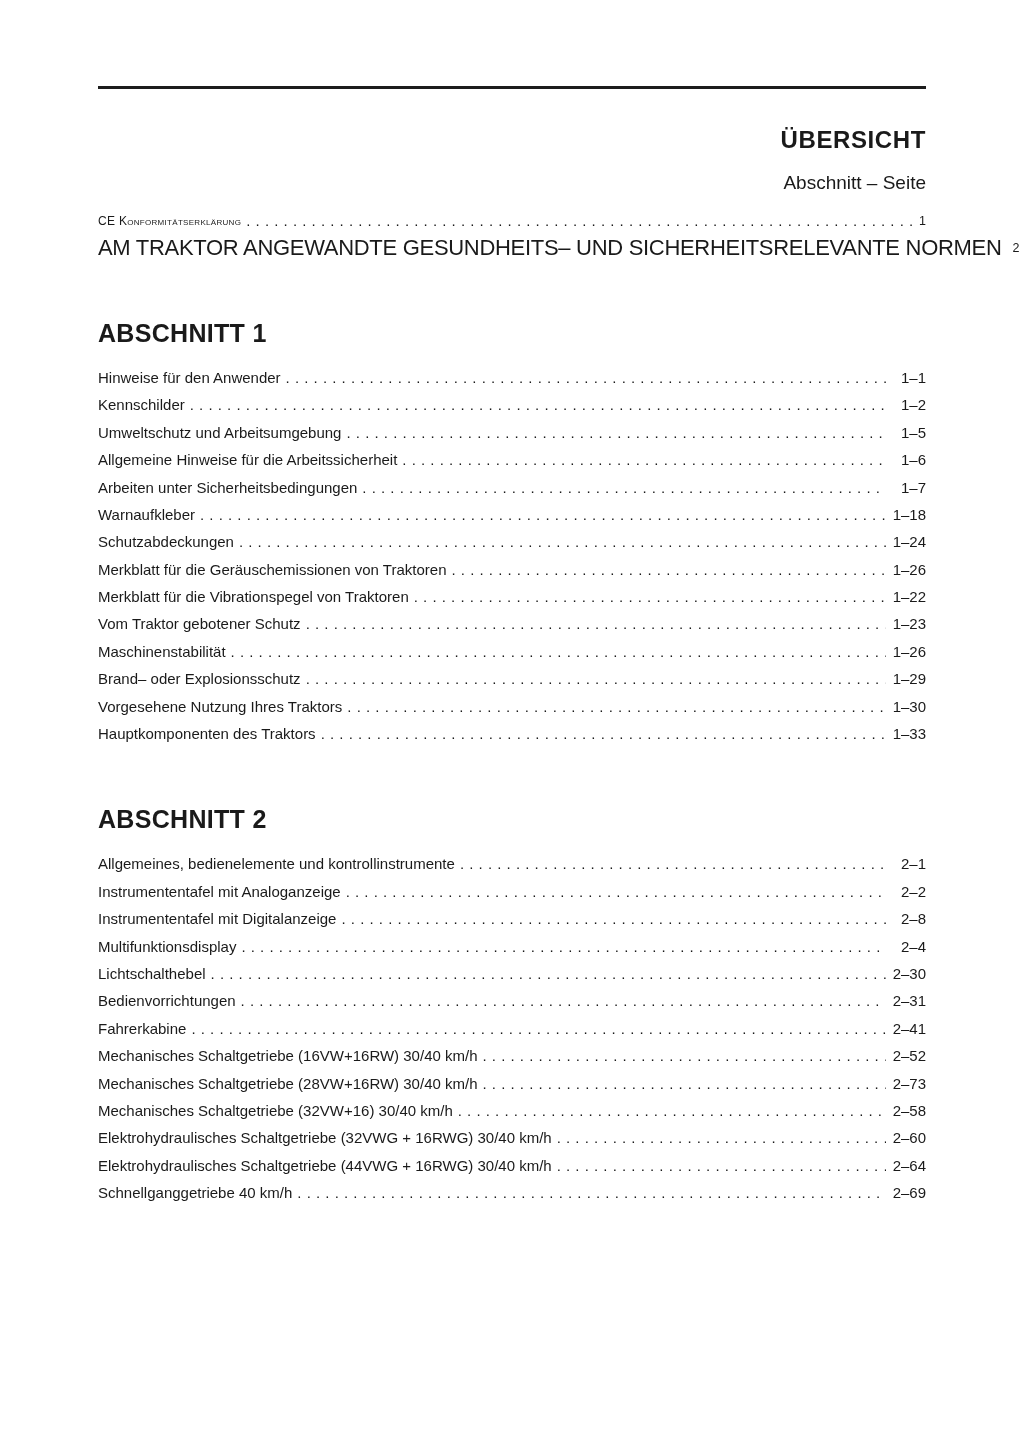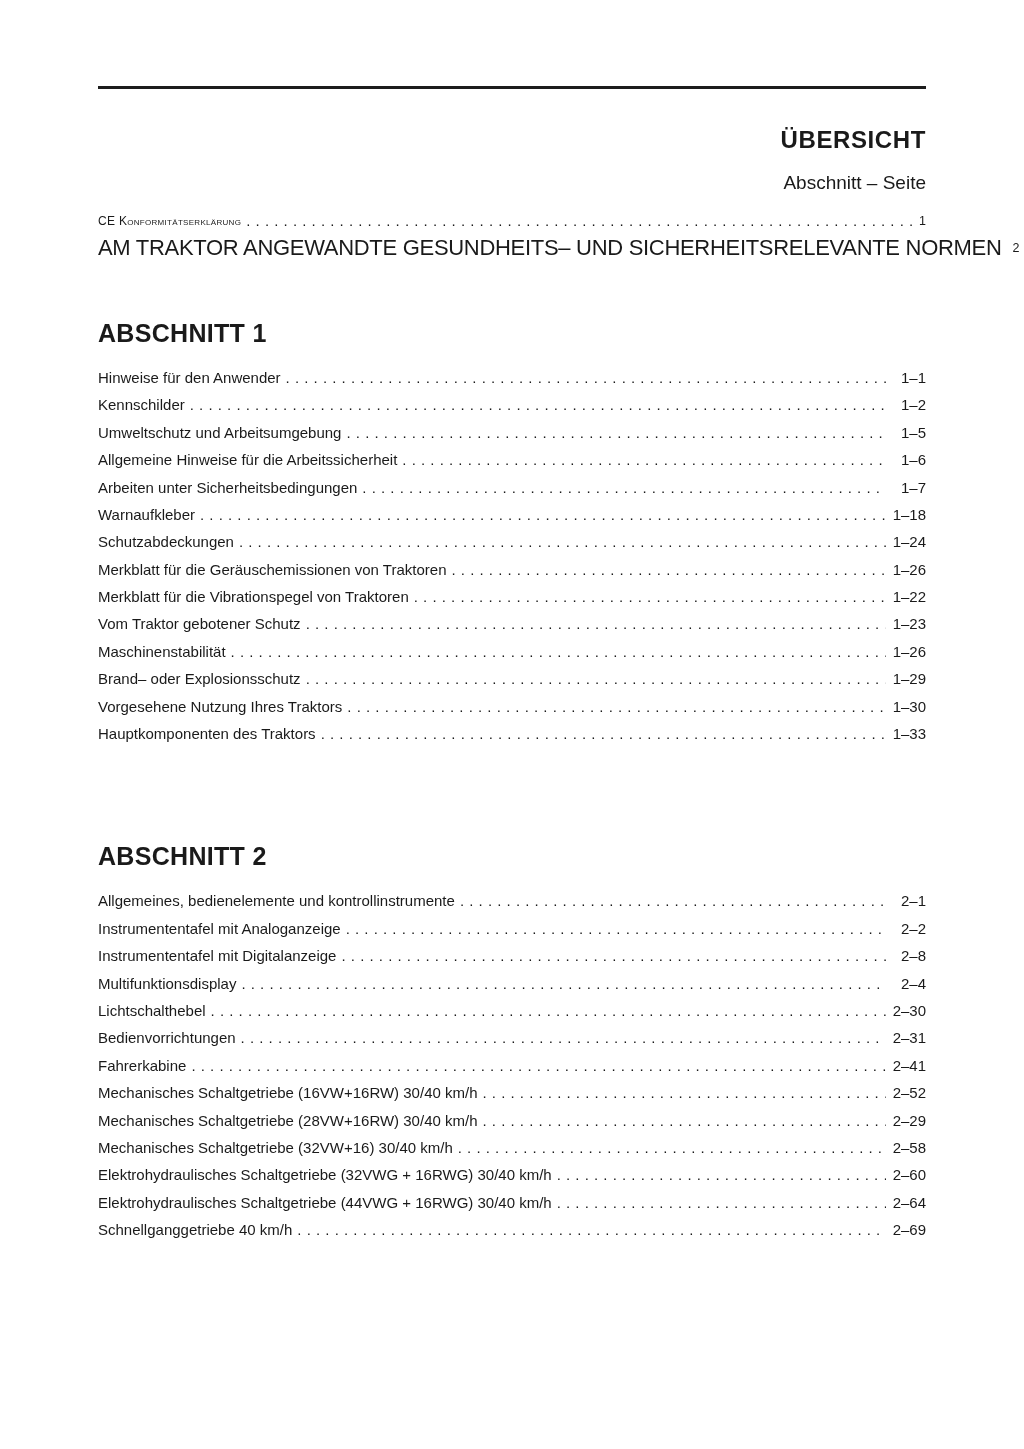--- a/index.html
+++ b/index.html
@@ -23,21 +23,21 @@
   .front{margin-top:14px;}
   .front-row{height:49px;display:flex;align-items:center;}
   .front-row .toc-page{font-size:12.5px;min-width:0;}
   .v-smallcaps .toc-label{
     font-variant:small-caps;font-size:12px;letter-spacing:.3px;
   }
   .v-caps .toc-label{
     font-size:22px;letter-spacing:-.3px;white-space:nowrap;flex-shrink:0;
   }
   .section{margin-top:58px;}
-  .section + .section{margin-top:96px;}
+  .section + .section{margin-top:59px;}
   .sec-heading{
     font-size:25px;font-weight:bold;letter-spacing:.3px;line-height:26px;
   }
   .sec-list{margin-top:18px;}
   .toc-row{
     height:27.4px;display:flex;align-items:center;
     font-size:15px;
   }
   .toc-label{white-space:nowrap;flex-shrink:0;}
   .toc-dots{
@@ -180,21 +180,21 @@
     <span class="toc-page">2–41</span>
   </div>
           <div class="toc-row">
     <span class="toc-label">Mechanisches Schaltgetriebe (16VW+16RW) 30/40 km/h</span>
     <span class="toc-dots">. . . . . . . . . . . . . . . . . . . . . . . . . . . . . . . . . . . . . . . . . . . . . . . . . . . . . . . . . . . . . . . . . . . . . . . . . . . . . . . . . . . . . . . . . . . . . . . . . . . . . . . . . . . . . . . . . . . . . . . . . . . . . . . . . . . . . . . . . . . . . . . . . . . . . . . . . . . . . . . . </span>
     <span class="toc-page">2–52</span>
   </div>
           <div class="toc-row">
     <span class="toc-label">Mechanisches Schaltgetriebe (28VW+16RW) 30/40 km/h</span>
     <span class="toc-dots">. . . . . . . . . . . . . . . . . . . . . . . . . . . . . . . . . . . . . . . . . . . . . . . . . . . . . . . . . . . . . . . . . . . . . . . . . . . . . . . . . . . . . . . . . . . . . . . . . . . . . . . . . . . . . . . . . . . . . . . . . . . . . . . . . . . . . . . . . . . . . . . . . . . . . . . . . . . . . . . . </span>
-    <span class="toc-page">2–29</span>
+    <span class="toc-page">2–73</span>
   </div>
           <div class="toc-row">
     <span class="toc-label">Mechanisches Schaltgetriebe (32VW+16) 30/40 km/h</span>
     <span class="toc-dots">. . . . . . . . . . . . . . . . . . . . . . . . . . . . . . . . . . . . . . . . . . . . . . . . . . . . . . . . . . . . . . . . . . . . . . . . . . . . . . . . . . . . . . . . . . . . . . . . . . . . . . . . . . . . . . . . . . . . . . . . . . . . . . . . . . . . . . . . . . . . . . . . . . . . . . . . . . . . . . . . </span>
     <span class="toc-page">2–58</span>
   </div>
           <div class="toc-row">
     <span class="toc-label">Elektrohydraulisches Schaltgetriebe (32VWG + 16RWG) 30/40 km/h</span>
     <span class="toc-dots">. . . . . . . . . . . . . . . . . . . . . . . . . . . . . . . . . . . . . . . . . . . . . . . . . . . . . . . . . . . . . . . . . . . . . . . . . . . . . . . . . . . . . . . . . . . . . . . . . . . . . . . . . . . . . . . . . . . . . . . . . . . . . . . . . . . . . . . . . . . . . . . . . . . . . . . . . . . . . . . . </span>
     <span class="toc-page">2–60</span>

